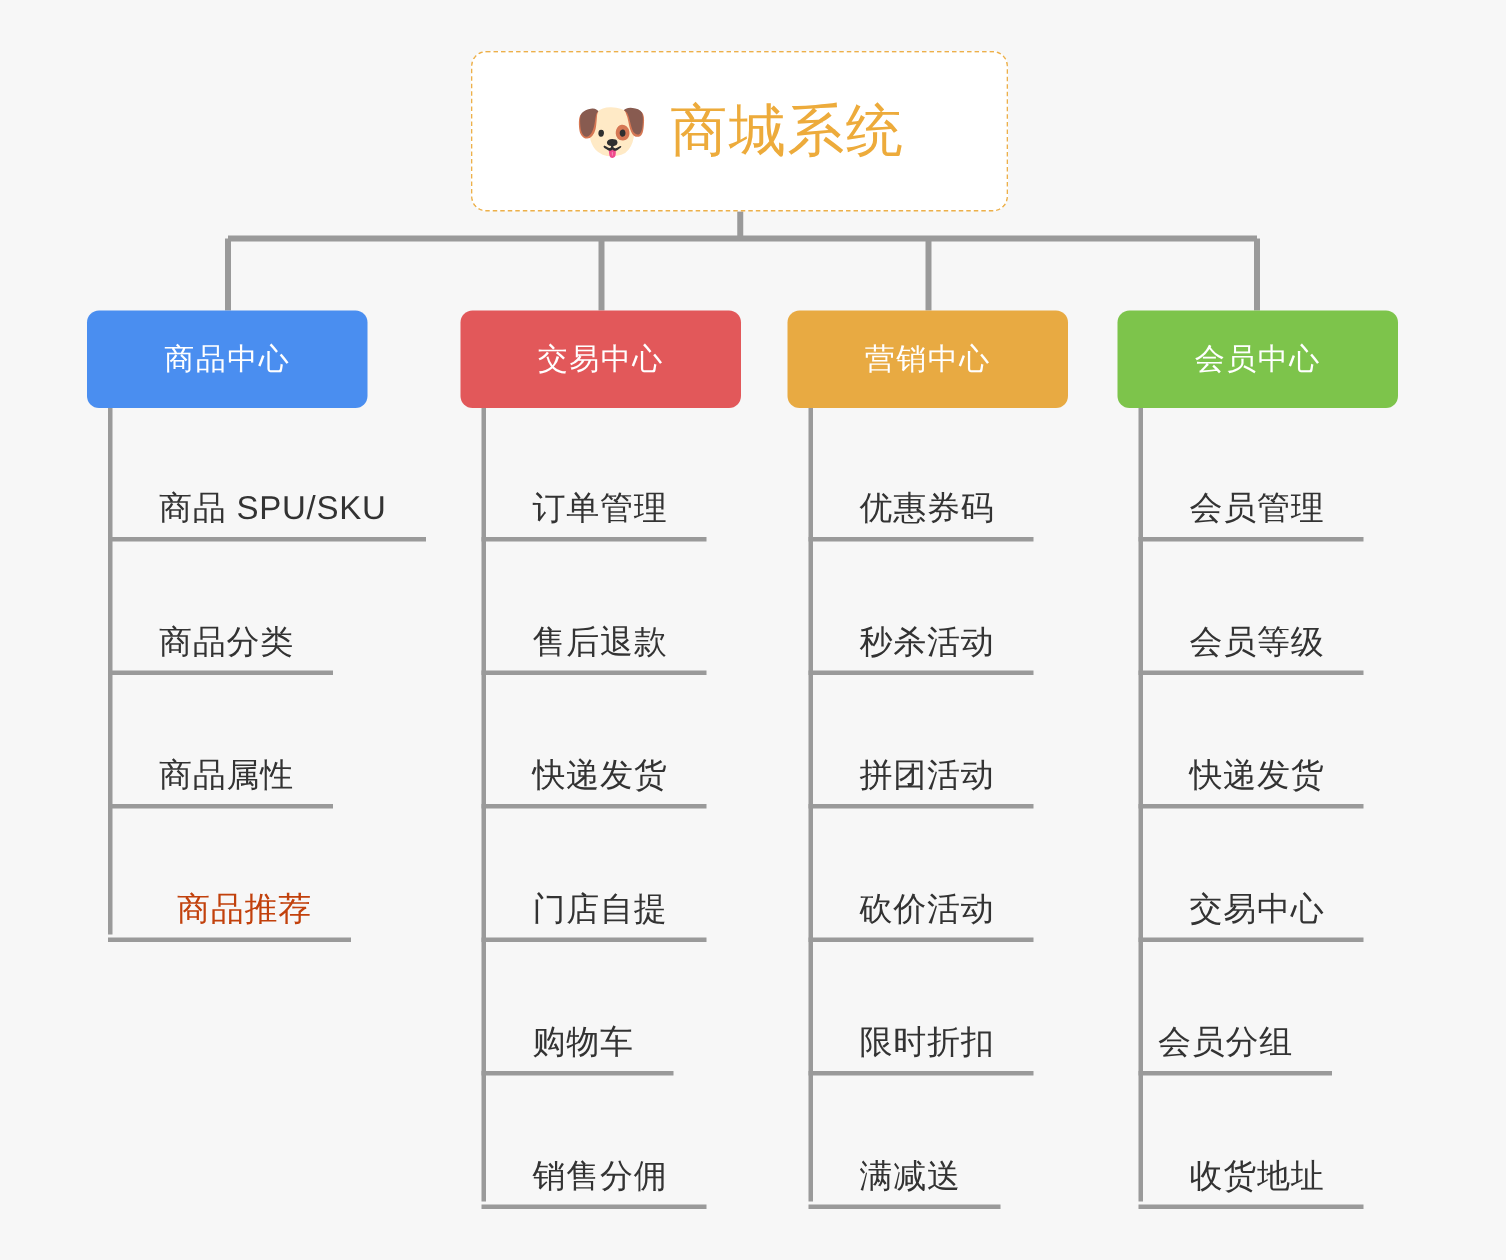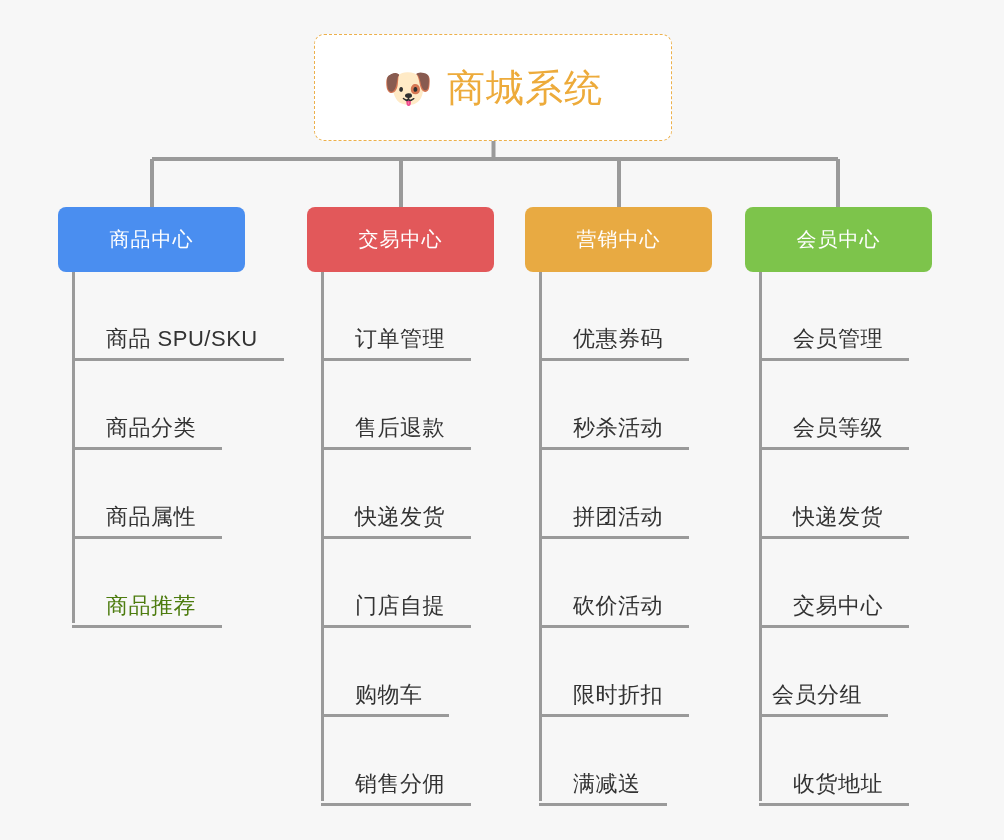--- a/index.html
+++ b/index.html
@@ -155,21 +155,21 @@
       <div class="leaf-item">
         <span class="leaf-inner" style="border-bottom-color: rgb(154, 154, 154);"><span class="leaf-label" style="color: rgb(51, 51, 51);">商品 SPU/SKU</span></span>
       </div>
       <div class="leaf-item">
         <span class="leaf-inner" style="border-bottom-color: rgb(154, 154, 154);"><span class="leaf-label" style="color: rgb(51, 51, 51);">商品分类</span></span>
       </div>
       <div class="leaf-item">
         <span class="leaf-inner" style="border-bottom-color: rgb(154, 154, 154);"><span class="leaf-label" style="color: rgb(51, 51, 51);">商品属性</span></span>
       </div>
       <div class="leaf-item">
-        <span class="leaf-inner" style="border-bottom-color: rgb(154, 154, 154);"><span class="leaf-label" style="color: #4d7c0f;">商品推荐</span></span>
+        <span class="leaf-inner" style="border-bottom-color: rgb(154, 154, 154);"><span class="leaf-label" style="color: #c2410c; margin-left: 12px;">商品推荐</span></span>
       </div>
     </div>
   </div>
 
   <div class="column" id="col-1">
     <div class="cat-head" style="background: rgb(226, 88, 90);">
       <span>交易中心</span>
     </div>
     <div class="leaf-list">
       <div class="leaf-item">

